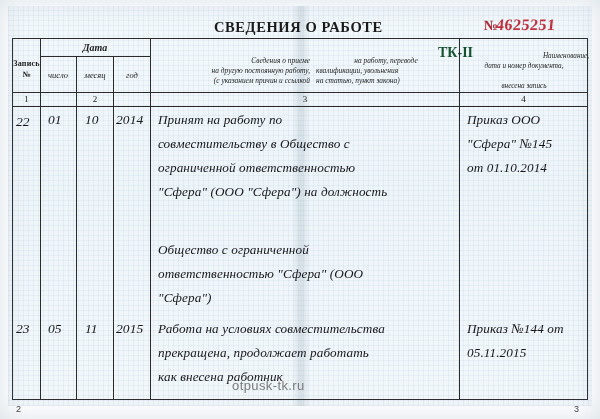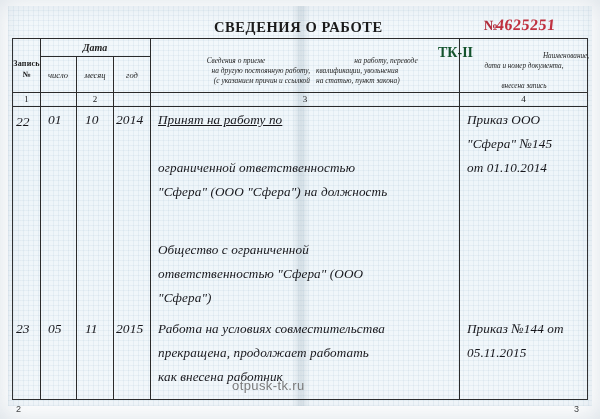--- a/index.html
+++ b/index.html
@@ -217,21 +217,21 @@
     <div class="tline v" style="left:447px; top:0px; height:362px;"></div>
 
     <div class="cellhead hdr-no" style="left:1px; top:22px; width:27px;">Запись</div>
     <div class="cellhead hdr-no" style="left:1px; top:33px; width:27px;">№</div>
 
     <div class="cellhead hdr-date" style="left:28px; top:4px; width:110px;">Дата</div>
     <div class="cellhead hdr-sub" style="left:28px; top:33px; width:36px;">число</div>
     <div class="cellhead hdr-sub" style="left:65px; top:33px; width:36px;">месяц</div>
     <div class="cellhead hdr-sub" style="left:102px; top:33px; width:36px;">год</div>
 
-    <div class="cellhead hdr-block" style="left:150px; top:18px; width:148px; text-align:center;">Сведения о приеме</div>
+    <div class="cellhead hdr-block" style="left:150px; top:18px; width:148px; text-align:right;">Сведения о приеме</div>
     <div class="cellhead hdr-block" style="left:150px; top:28px; width:148px; text-align:right;">на другую постоянную работу,</div>
     <div class="cellhead hdr-block" style="left:150px; top:38px; width:148px; text-align:right;">(с указанием причин и ссылкой</div>
 
     <div class="cellhead hdr-block" style="left:304px; top:18px; width:140px; text-align:center;">на работу, переводе</div>
     <div class="cellhead hdr-block" style="left:304px; top:28px; width:140px; text-align:left;">квалификации, увольнения</div>
     <div class="cellhead hdr-block" style="left:304px; top:38px; width:140px; text-align:left;">на статью, пункт закона)</div>
 
     <div class="cellhead hdr-block2" style="left:449px; top:13px; width:126px;padding-left:42px;">Наименование,</div>
     <div class="cellhead hdr-block2" style="left:449px; top:23px; width:126px;">дата и номер документа,</div>
     <div class="cellhead hdr-block2" style="left:449px; top:43px; width:126px;">внесена запись</div>
@@ -239,21 +239,22 @@
     <div class="colnum" style="left:1px; top:56px; width:27px;">1</div>
     <div class="colnum" style="left:28px; top:56px; width:110px;">2</div>
     <div class="colnum" style="left:139px; top:56px; width:308px;">3</div>
     <div class="colnum" style="left:448px; top:56px; width:127px;">4</div>
 
     <div class="hw hw-num" style="left:4px; top:76px;">22</div>
     <div class="hw hw-date" style="left:36px; top:74px;">01</div>
     <div class="hw hw-date" style="left:73px; top:74px;">10</div>
     <div class="hw hw-date" style="left:104px; top:74px;">2014</div>
 
-    <div class="hw" style="left:146px; top:74px;text-decoration:underline;">Принят на работу по</div>
+    <div class="hw" style="left:146px; top:74px;">Принят на работу по</div>
+    <div class="hw" style="left:146px; top:98px;">совместительству в Общество с</div>
     <div class="hw" style="left:146px; top:122px;">ограниченной ответственностью</div>
     <div class="hw" style="left:146px; top:146px;">"Сфера" (ООО "Сфера") на должность</div>
 
     <div class="hw" style="left:455px; top:74px;">Приказ ООО</div>
     <div class="hw" style="left:455px; top:98px;">"Сфера" №145</div>
     <div class="hw" style="left:455px; top:122px;">от 01.10.2014</div>
 
     <div class="hw" style="left:146px; top:204px;">Общество с ограниченной</div>
     <div class="hw" style="left:146px; top:228px;">ответственностью "Сфера" (ООО</div>
     <div class="hw" style="left:146px; top:252px;">"Сфера")</div>

